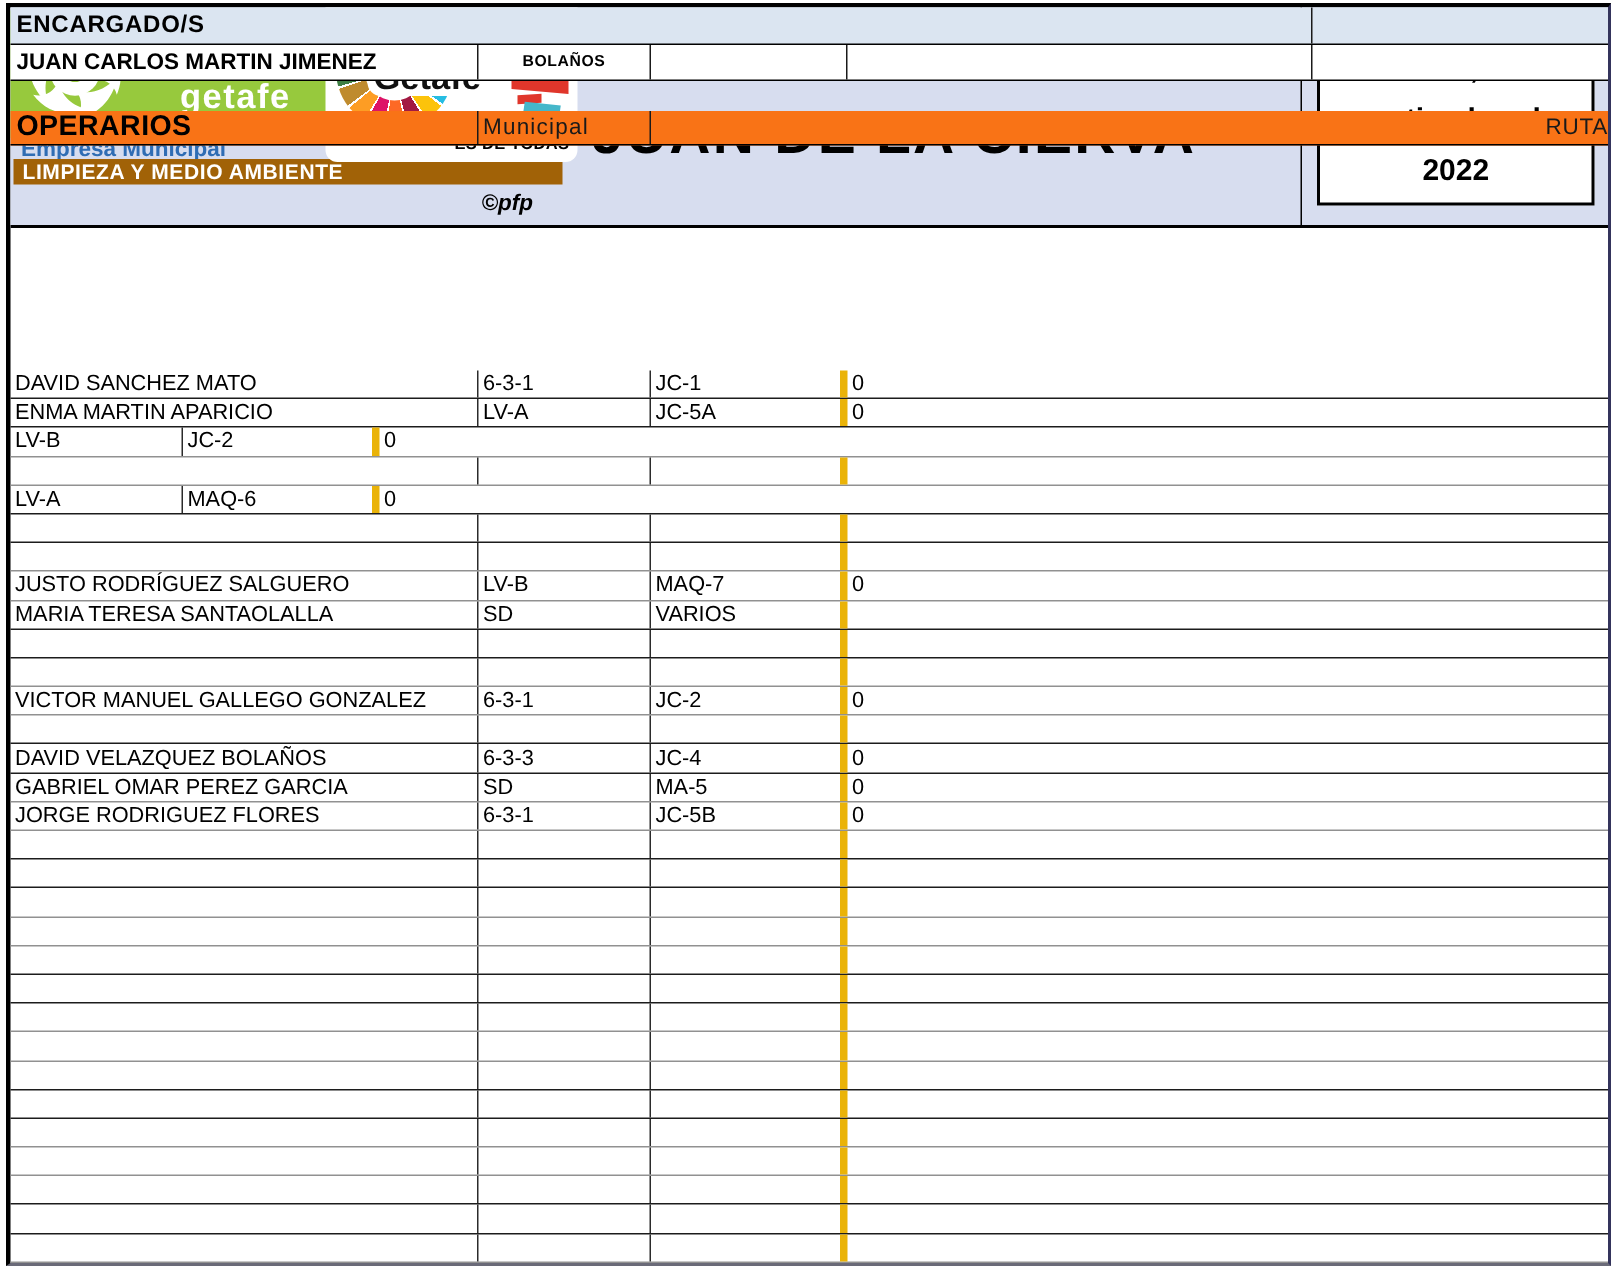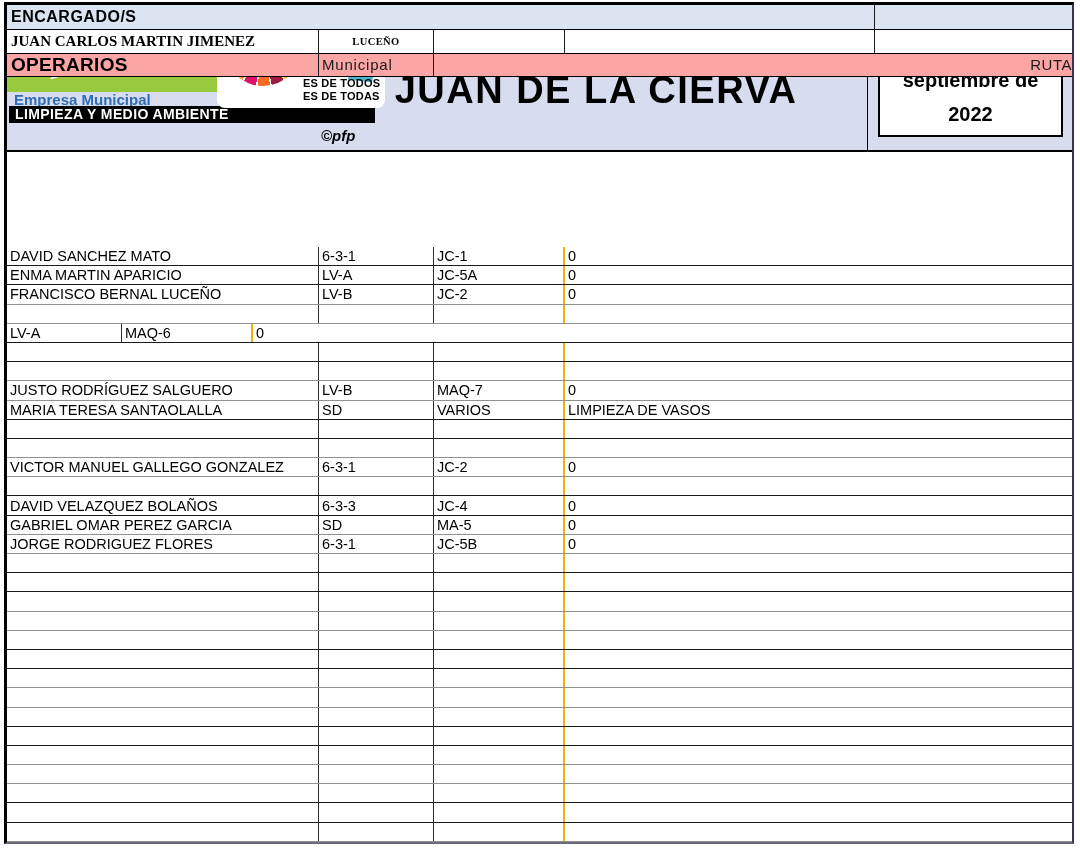--- a/index.html
+++ b/index.html
@@ -31,21 +31,21 @@
   .lyma-sub {
     position:absolute; left:113px; top:46px; font-size:23px; font-weight:800;
     color:#fff; letter-spacing:1px; line-height:1;
   }
   .empresa {
     position:absolute; left:7px; top:86px; font-size:15px; font-weight:700;
     color:#2f6db4;
   }
   .bluebar {
     position:absolute; left:2px; top:101px; width:366px; height:17px;
-    background:#000000; color:#fff; font-size:14px; font-weight:600;
+    background:#a16207; color:#fff; font-size:14px; font-weight:600;
     letter-spacing:.4px; line-height:17px; padding-left:6px;
   }
   .getafe-block {
     position:absolute; left:210px; top:0px; width:168px; height:103px;
     background:#fff; border-radius:0 0 8px 8px;
   }
   .wheel {
     position:absolute; left:7px; top:3px; width:78px; height:78px; border-radius:50%;
     background:conic-gradient(
       #e5243b 0deg 18.7deg,#fff 18.7deg 21.2deg,
@@ -108,38 +108,38 @@
     background:#fff; border:2px solid #000; text-align:center;
     font-size:20px; font-weight:700; line-height:34px; padding-top:3px;
   }
   
   .trow { position:relative; display:flex; width:100%; }
   .cell { height:100%; overflow:hidden; white-space:nowrap; }
   .v { border-right:1px solid #1a1a1a; }
   .enc-header { height:25px; background:#dbe5f1; border-bottom:1px solid #000; }
   .enc-header .c-main { width:868px; font-size:16px; font-weight:800; letter-spacing:.5px; line-height:24px; padding-left:4px; }
   .enc-header .c-right { flex:1; }
-  .enc-row { height:24px; background:#fff; border-bottom:1px solid #000;font-family:Liberation Serif, serif; }
+  .enc-row { height:24px; background:#fff; border-bottom:1px solid #000; }
   .enc-row.last { height:23px; border-bottom:1.5px solid #000; }
   .enc-name { width:312px; font-size:15px; font-weight:700; line-height:23px; padding-left:4px; }
   .enc-shift { width:115px; font-size:10.5px; font-weight:700; text-align:center; line-height:23px; letter-spacing:.4px; }
   .enc-c3 { width:131px; }
   .enc-c4 { width:310px; }
   .enc-c5 { flex:1; }
-  .op-header { height:23px; background:#fca5a5; border-bottom:1.5px solid #000; }
+  .op-header { height:23px; background:#f97316; border-bottom:1.5px solid #000;margin-top:20px; }
   .op-title { width:312px; font-size:19px; font-weight:800; line-height:22px; padding-left:4px; letter-spacing:.3px; }
   .op-cal { width:115px; font-size:15px; line-height:22px; padding-left:3px; letter-spacing:.8px; color:#1a1a1a; }
   .op-ruta { flex:1; font-size:15px; line-height:22px; padding-left:3px; letter-spacing:.5px; color:#1a1a1a;text-align:right; }
   .rows-wrap { position:absolute; left:0; top:242px; bottom:0; width:100%; display:flex; flex-direction:column; }
   .data-row { flex:1; display:flex; width:100%; border-bottom:1px solid #919191; }
   .data-row.hr-dark { border-bottom:1px solid #1c1c1c; }
   .data-row .cell { font-size:14.5px; line-height:18px; padding-left:3px; display:flex; align-items:center; }
   .dc-name { width:312px; border-right:1px solid #2b2b2b; }
   .dc-cal  { width:115px; border-right:1px solid #2b2b2b; }
-  .dc-ruta { width:131px; border-right:2px solid #eab308; }
+  .dc-ruta { width:131px; border-right:5px solid #eab308; }
   .dc-nota { flex:1; }
 </style>
 </head>
 <body>
 
 <div class="sheet">
 
   <div class="band">
 
     <div class="lyma-box">
@@ -204,21 +204,21 @@
     </div>
   </div>
 
   <div class="trow enc-header">
     <div class="cell c-main v">ENCARGADO/S</div>
     <div class="cell c-right"></div>
   </div>
 
   <div class="trow enc-row">
     <div class="cell enc-name v">JUAN CARLOS MARTIN JIMENEZ</div>
-    <div class="cell enc-shift v">LUCEÑO</div>
+    <div class="cell enc-shift v">BOLAÑOS</div>
     <div class="cell enc-c3 v"></div>
     <div class="cell enc-c4 v"></div>
     <div class="cell enc-c5"></div>
   </div>
 
 
   <div class="trow op-header">
     <div class="cell op-title v">OPERARIOS</div>
     <div class="cell op-cal v">Municipal</div>
     <div class="cell op-ruta">RUTA</div>
@@ -231,21 +231,20 @@
         <div class="cell dc-ruta">JC-1</div>
         <div class="cell dc-nota">0</div>
       </div>
       <div class="data-row hr-dark">
         <div class="cell dc-name">ENMA MARTIN APARICIO</div>
         <div class="cell dc-cal">LV-A</div>
         <div class="cell dc-ruta">JC-5A</div>
         <div class="cell dc-nota">0</div>
       </div>
       <div class="data-row">
-        <div class="cell dc-name">FRANCISCO BERNAL LUCEÑO</div>
         <div class="cell dc-cal">LV-B</div>
         <div class="cell dc-ruta">JC-2</div>
         <div class="cell dc-nota">0</div>
       </div>
       <div class="data-row">
         <div class="cell dc-name"></div>
         <div class="cell dc-cal"></div>
         <div class="cell dc-ruta"></div>
         <div class="cell dc-nota"></div>
       </div>
@@ -269,21 +268,20 @@
       <div class="data-row">
         <div class="cell dc-name">JUSTO RODRÍGUEZ SALGUERO</div>
         <div class="cell dc-cal">LV-B</div>
         <div class="cell dc-ruta">MAQ-7</div>
         <div class="cell dc-nota">0</div>
       </div>
       <div class="data-row hr-dark">
         <div class="cell dc-name">MARIA TERESA SANTAOLALLA</div>
         <div class="cell dc-cal">SD</div>
         <div class="cell dc-ruta">VARIOS</div>
-        <div class="cell dc-nota">LIMPIEZA DE VASOS</div>
       </div>
       <div class="data-row hr-dark">
         <div class="cell dc-name"></div>
         <div class="cell dc-cal"></div>
         <div class="cell dc-ruta"></div>
         <div class="cell dc-nota"></div>
       </div>
       <div class="data-row">
         <div class="cell dc-name"></div>
         <div class="cell dc-cal"></div>

